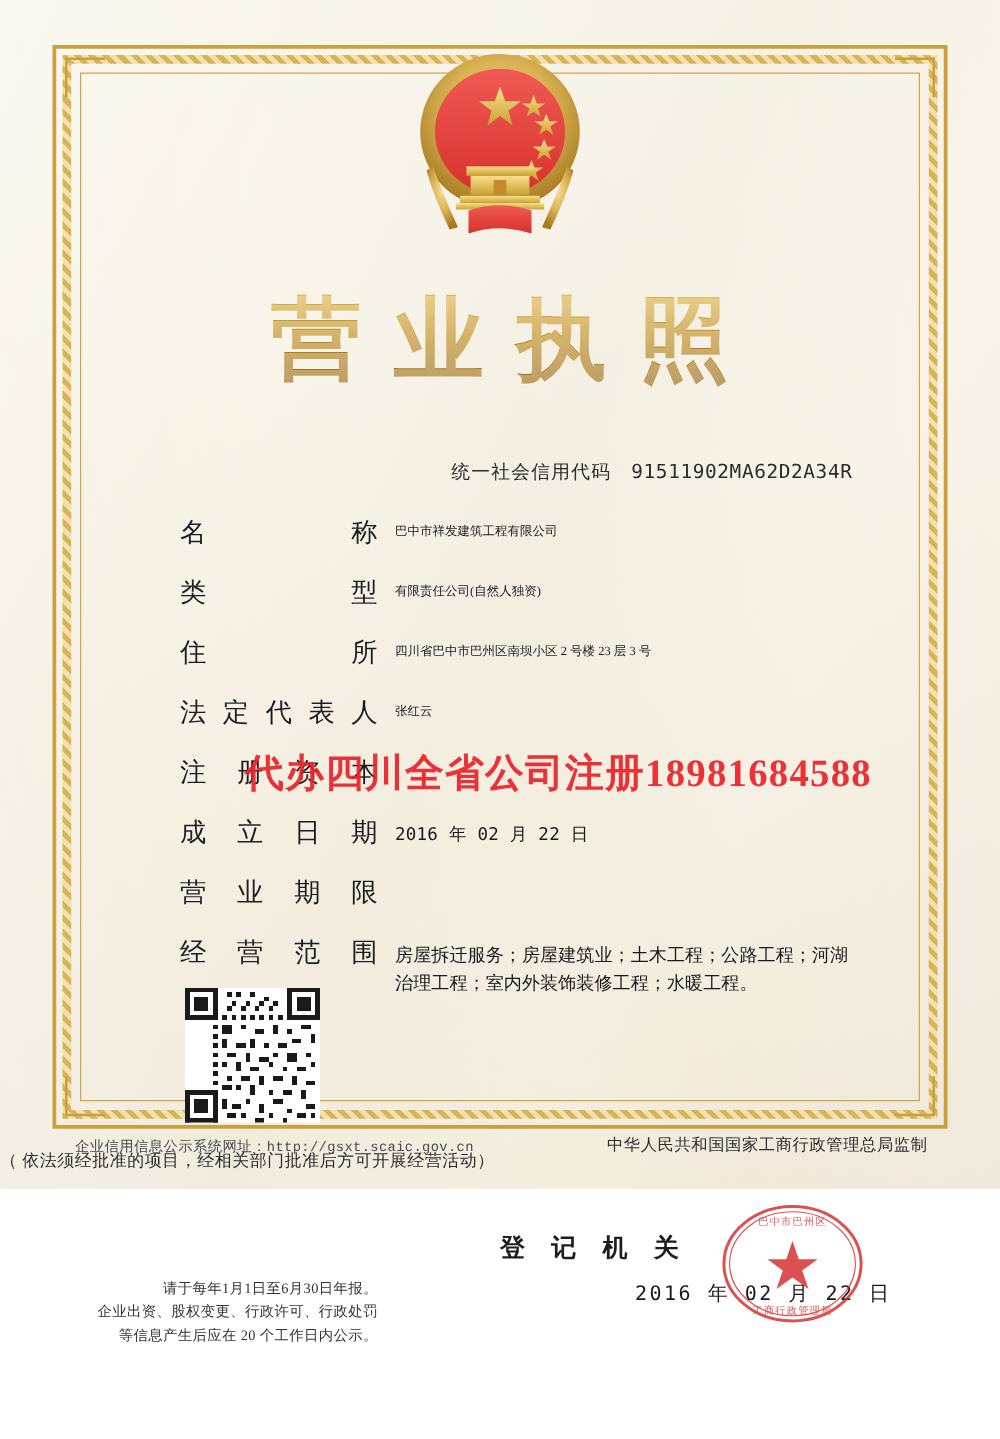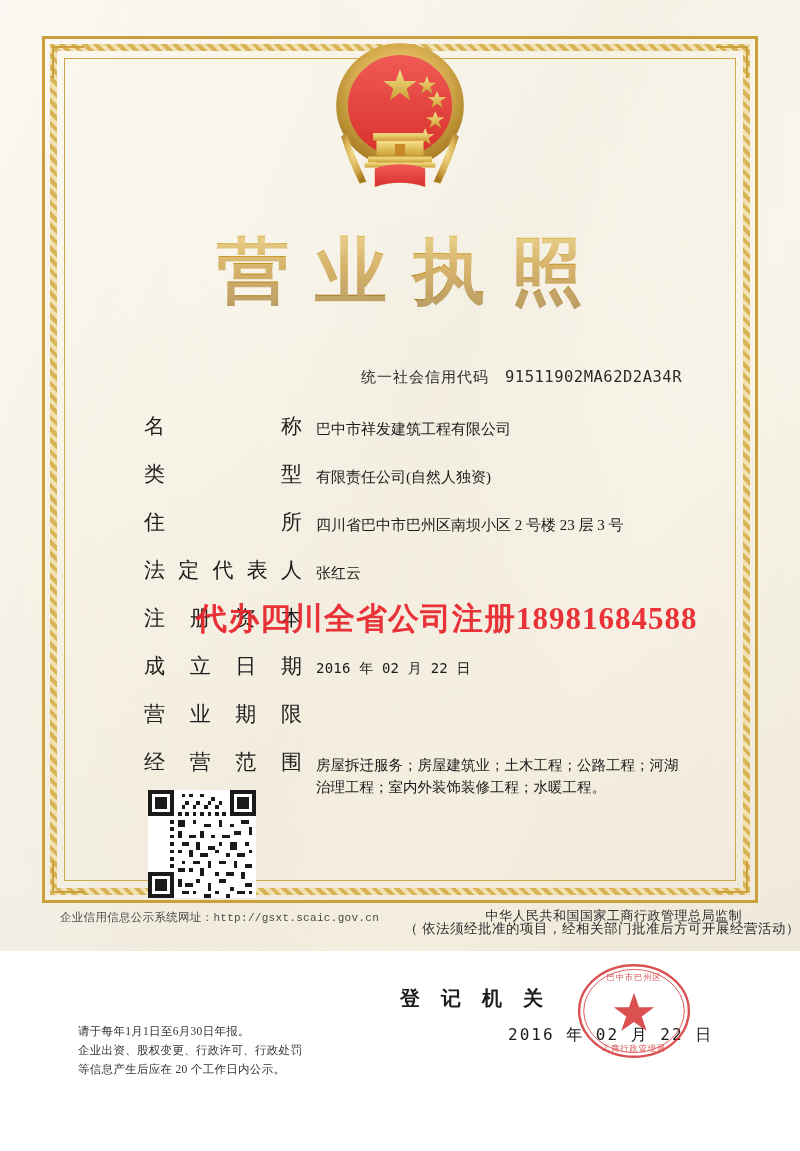--- a/index.html
+++ b/index.html
@@ -133,21 +133,21 @@
     letter-spacing: 0;
     text-align: justify;
     text-align-last: justify;
     padding-right: 14px;
     box-sizing: border-box;
     font-family: "Liberation Serif", "DejaVu Serif", serif;
     margin-left: 16px;
   }
   .row .fvalue {
     flex: 1;
-    font-size: 15px;
+    font-size: 10px;
     color: #1a1a1a;
     line-height: 1.5;
     padding-top: 6px;
     font-family: "Liberation Serif", "DejaVu Serif", serif;
   }
   .row .fvalue.small { font-size: 14.5px; line-height: 1.55; }
   .row .fvalue.mono-mix {
     font-family: "DejaVu Sans Mono", "Liberation Mono", monospace;
     font-size: 14px;
     letter-spacing: 0.2px;
@@ -175,25 +175,24 @@
     top: 790px;
     width: 108px;
     height: 108px;
   }
 
   
   #legal-note {
     position: absolute;
     top: 920px;
     left: 0; right: 0;
-    text-align: right;
+    text-align: left;
     font-size: 13.5px;
     color: #2a2a2a;
     letter-spacing: 0.5px;
-    padding-left: 20px;
   }
 
   
   #authority {
     position: absolute;
     top: 985px;
     left: 400px;
     font-size: 20px;
     font-weight: 700;
     letter-spacing: 8px;
@@ -221,20 +220,21 @@
 
   
   #annual-note {
     position: absolute;
     left: 78px;
     top: 1022px;
     font-size: 11.5px;
     line-height: 1.65;
     color: #333;
     letter-spacing: 0.3px;
+    text-align: right;
   }
 
   
   #footer-left {
     position: absolute;
     left: 60px;
     bottom: 26px;
     font-size: 11.5px;
     color: #4a4a4a;
     letter-spacing: 0.3px;

